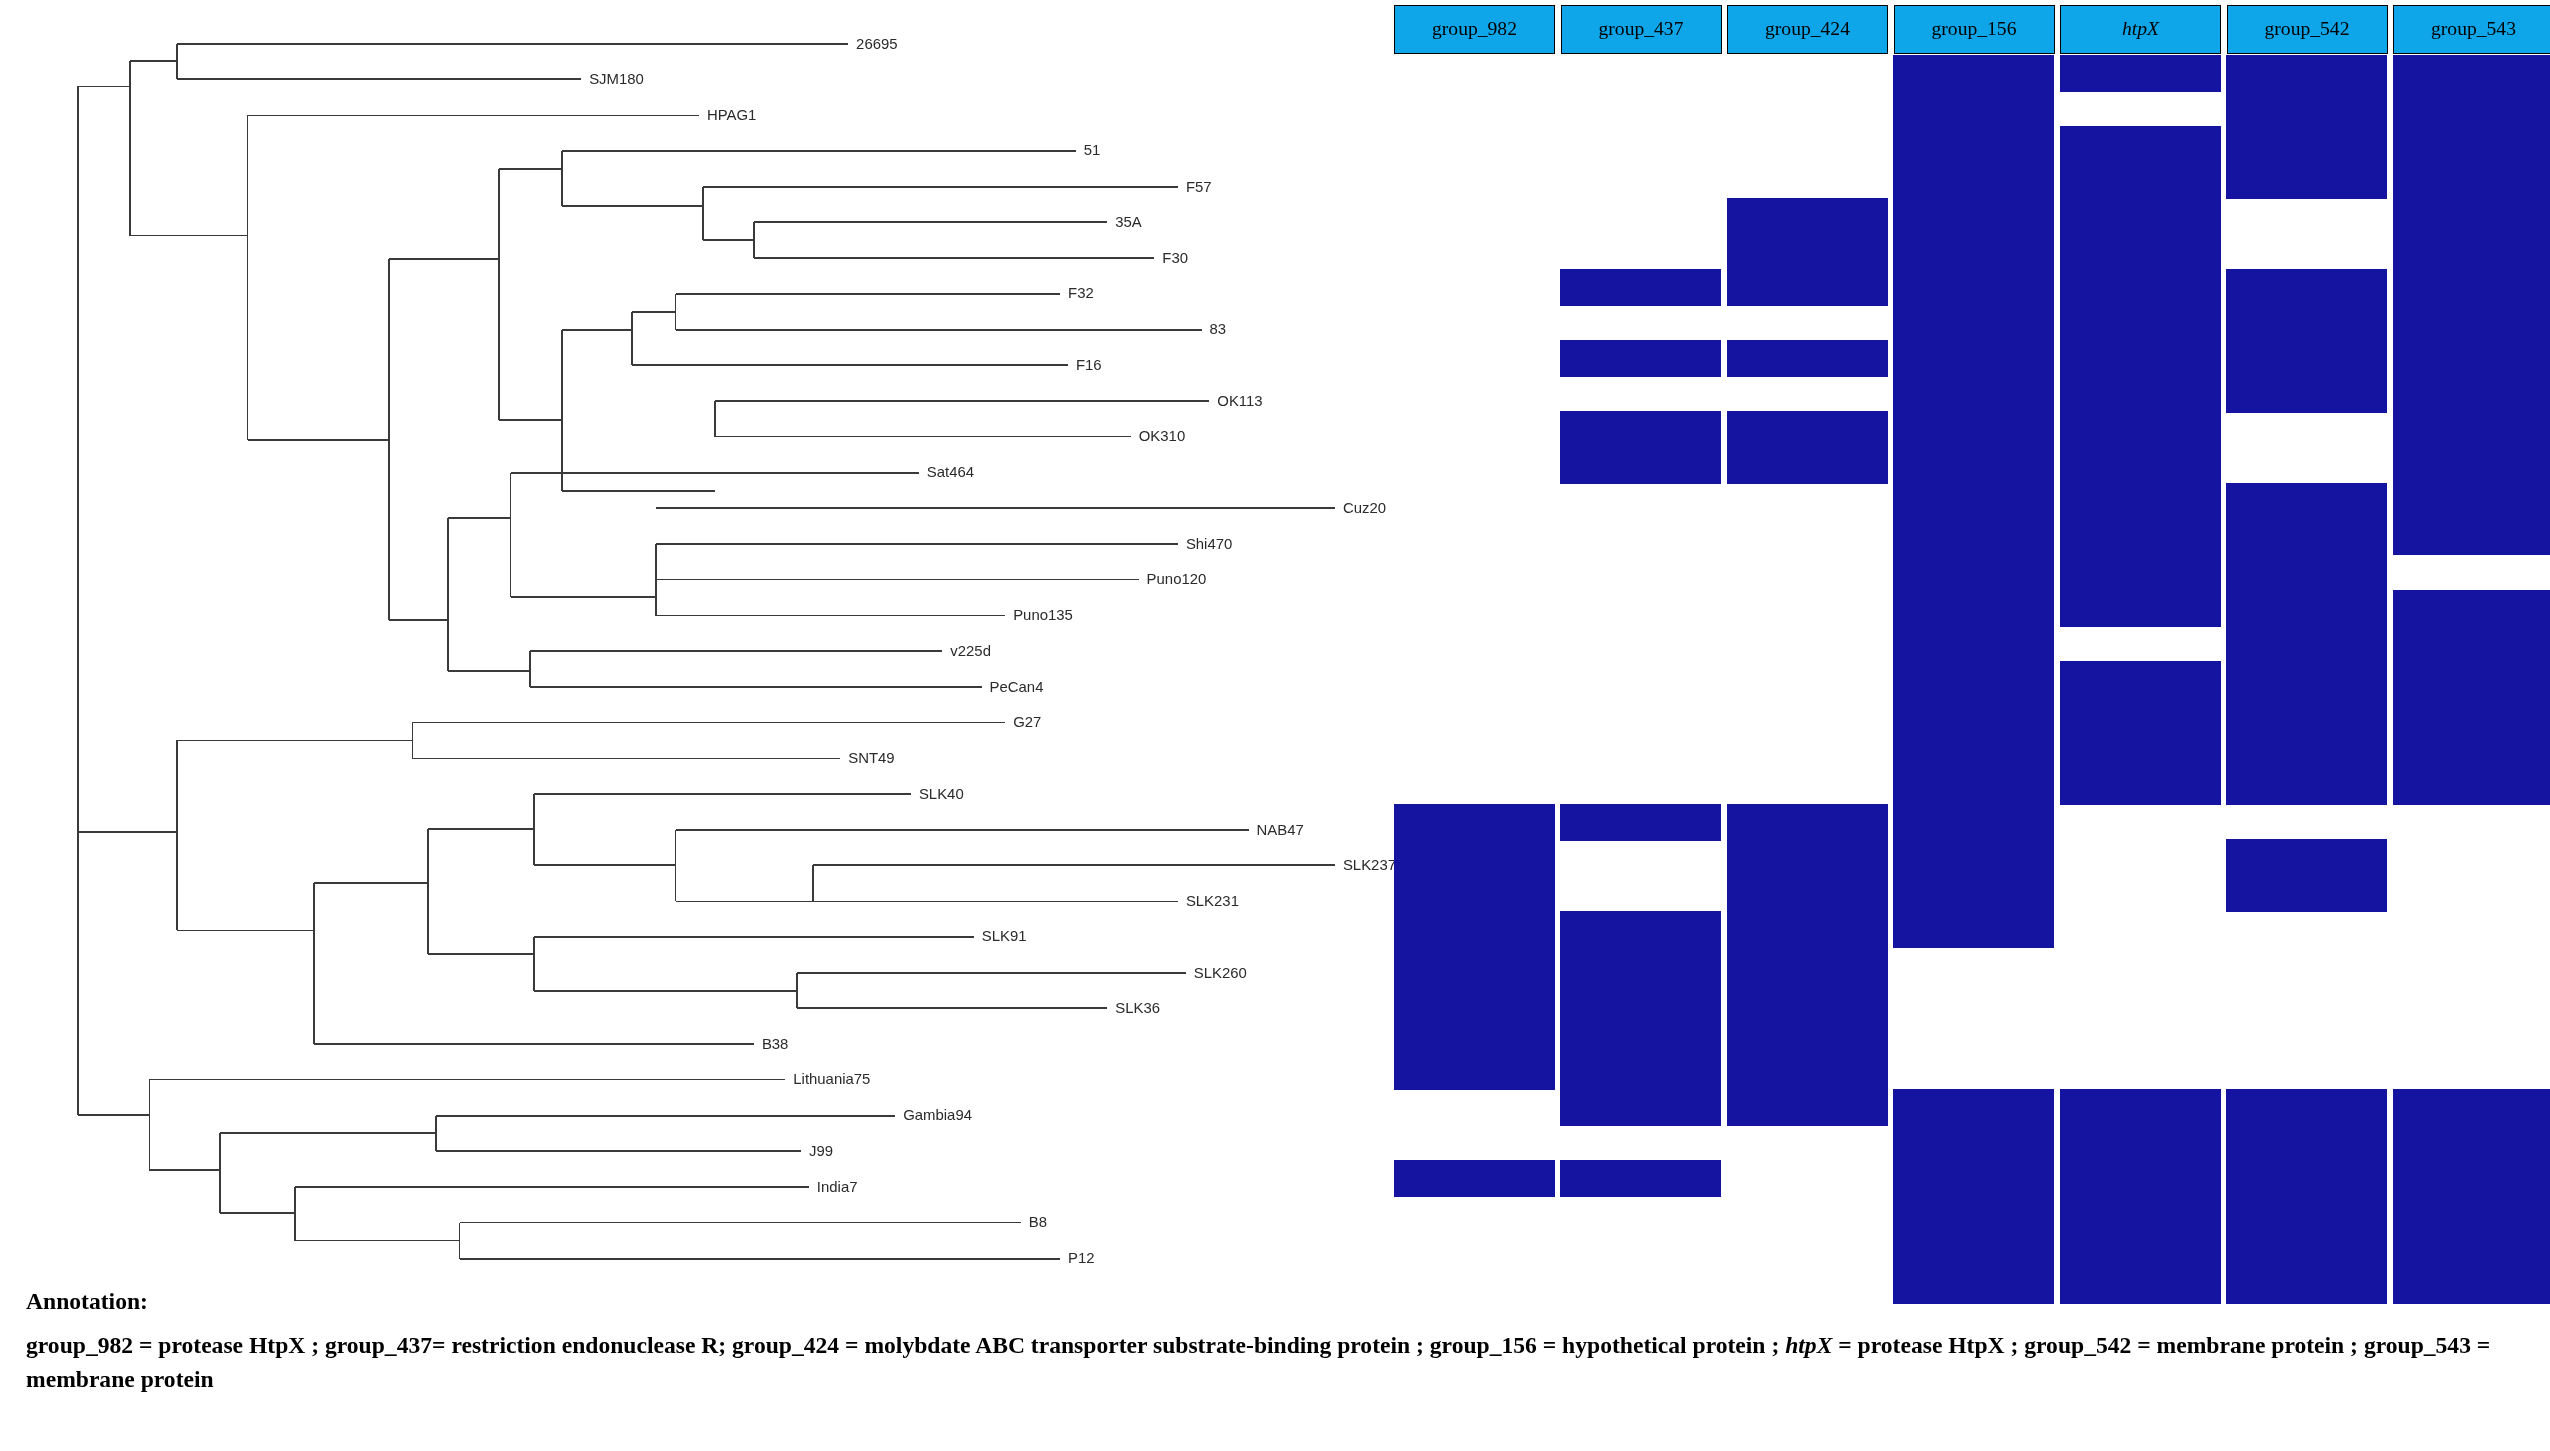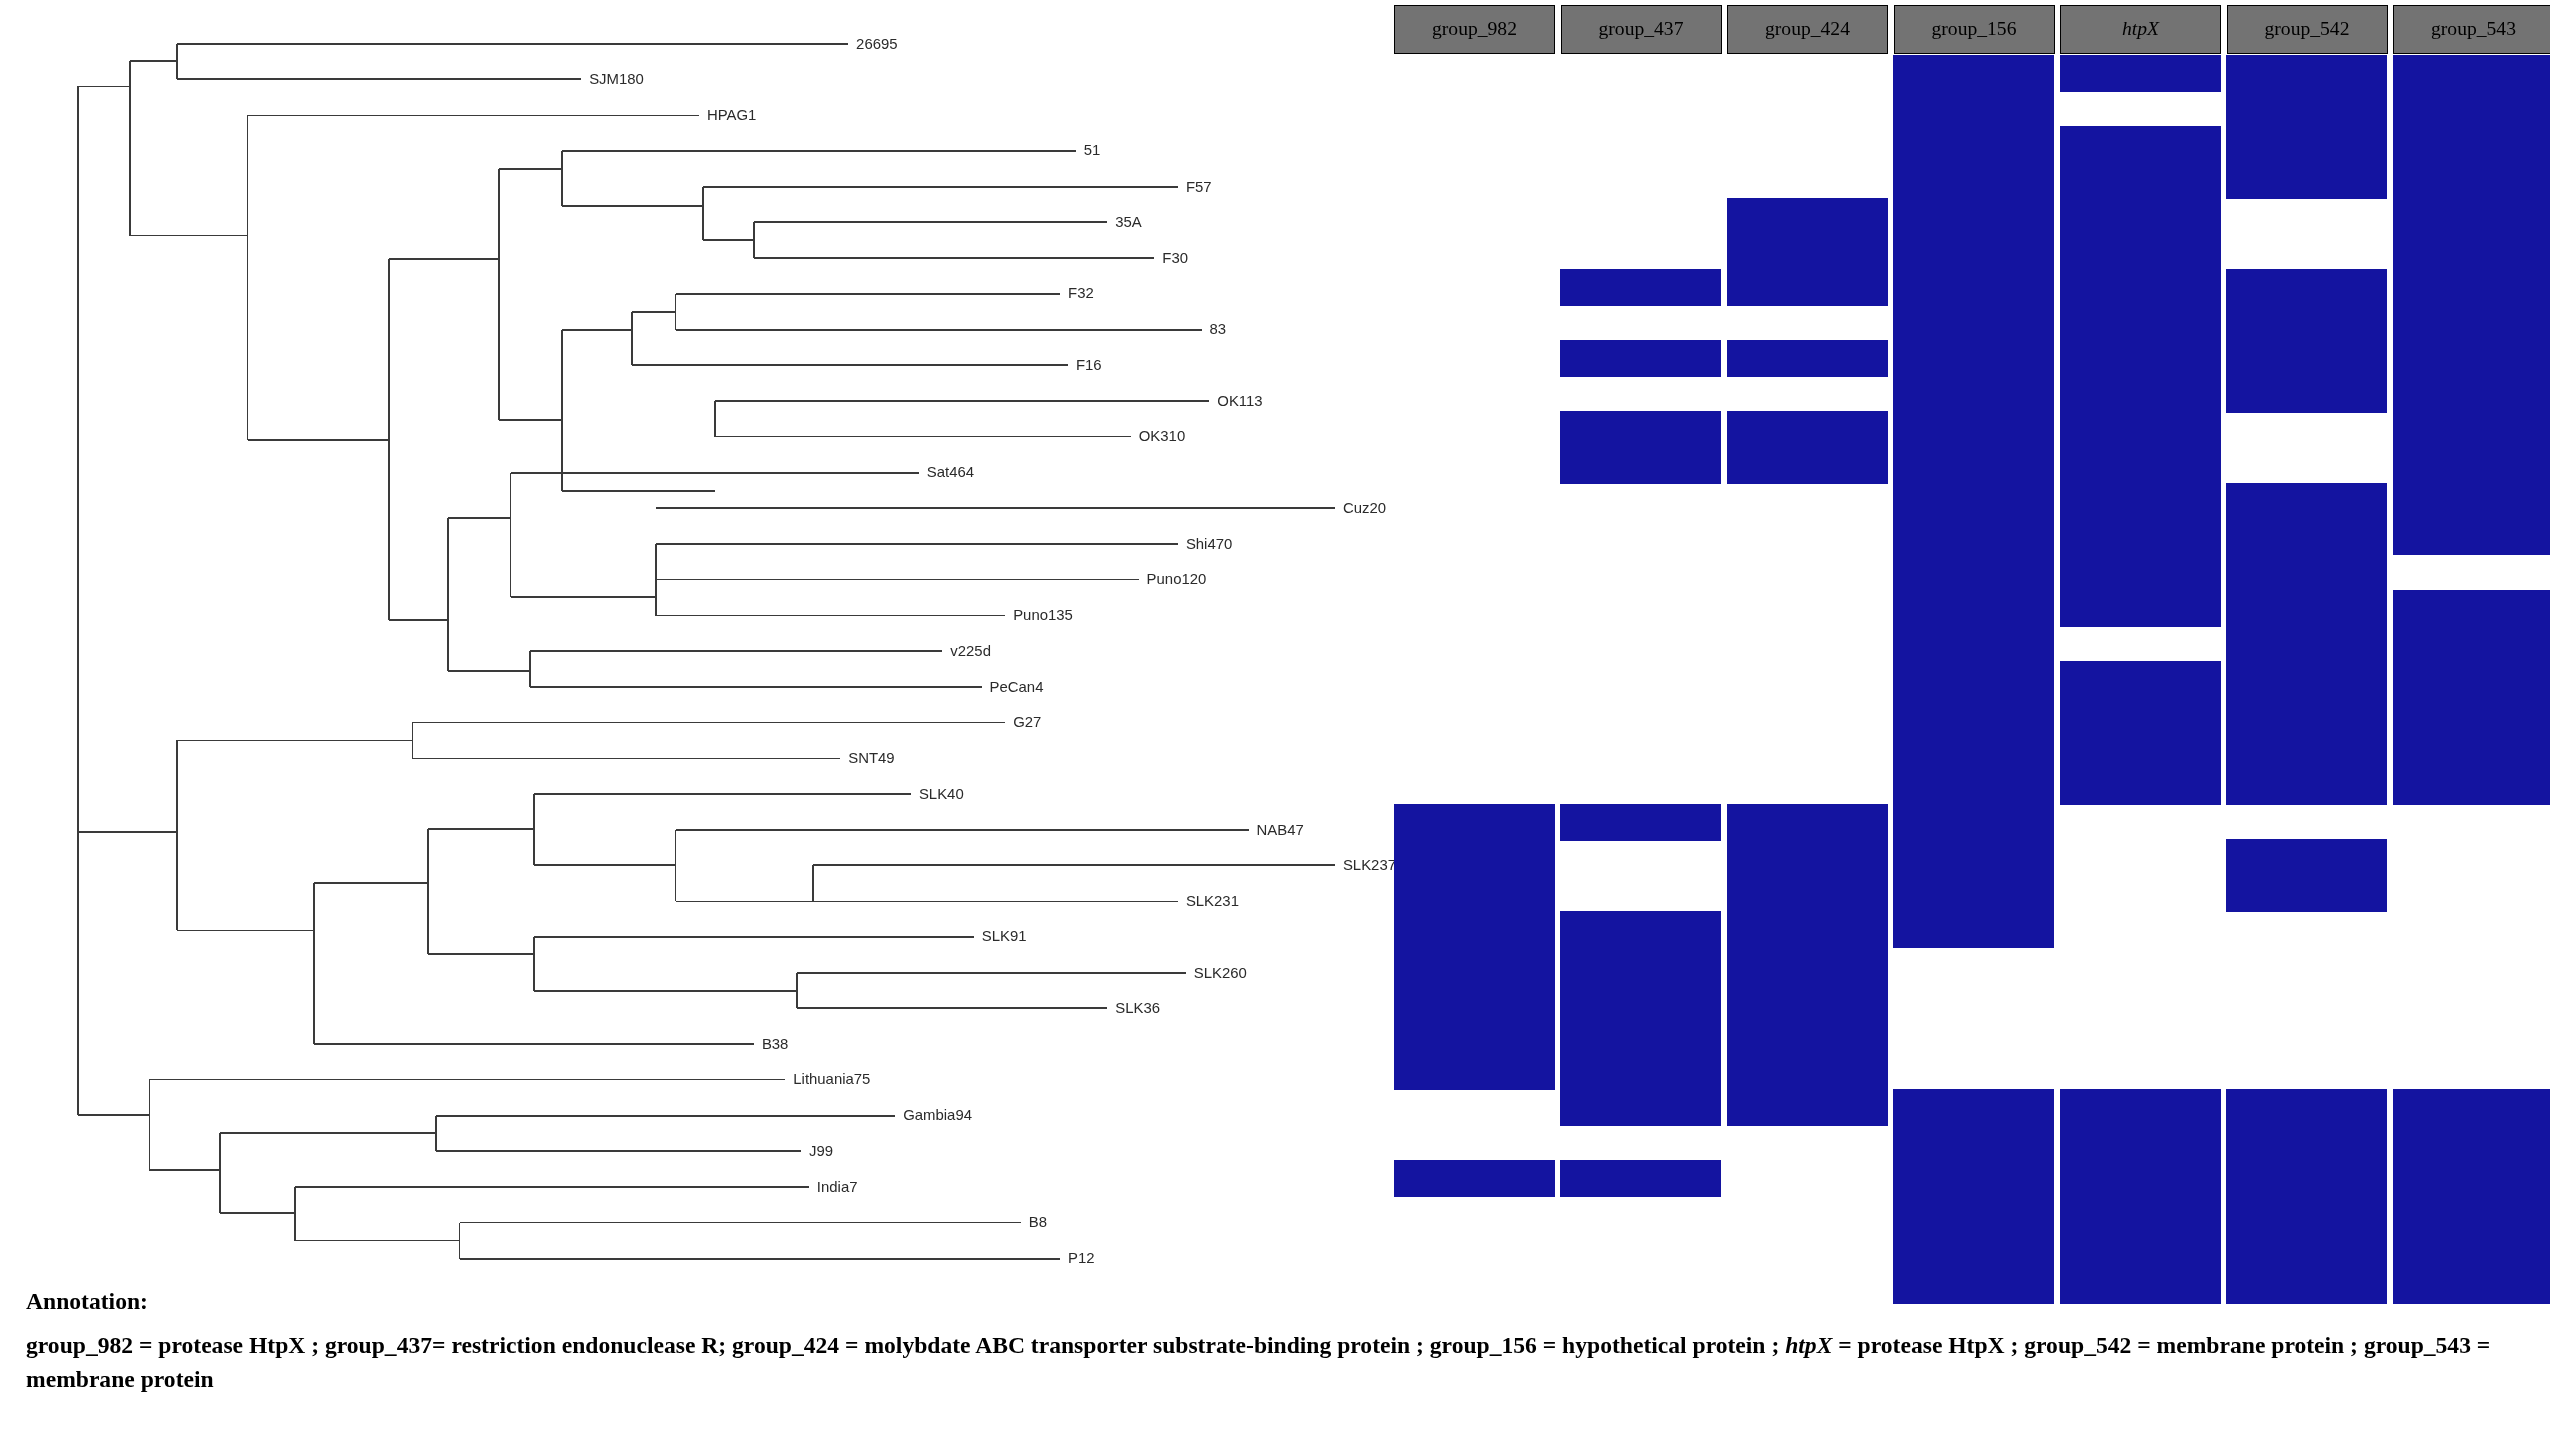--- a/index.html
+++ b/index.html
@@ -55,21 +55,21 @@
   }
   .hdr-cell {
     border: 1.3px solid #000000;
     box-sizing: border-box;
     display: flex;
     align-items: center;
     justify-content: center;
     font-family: "Liberation Serif", serif;
     font-size: 19.6px;
     color: #000000;
-    background: #737373;
+    background: #0ea5e9;
     height: 49px;
     margin-right: 5.5px;
   }
   .hdr-cell.italic { font-style: italic; }
   .hdr-cell:last-child { margin-right: 15px; }
 
   #matrix-grid { position: absolute; left: 0; top: 55px; }
   .cell-on { position: absolute; background: #1414a0; }
 
   

